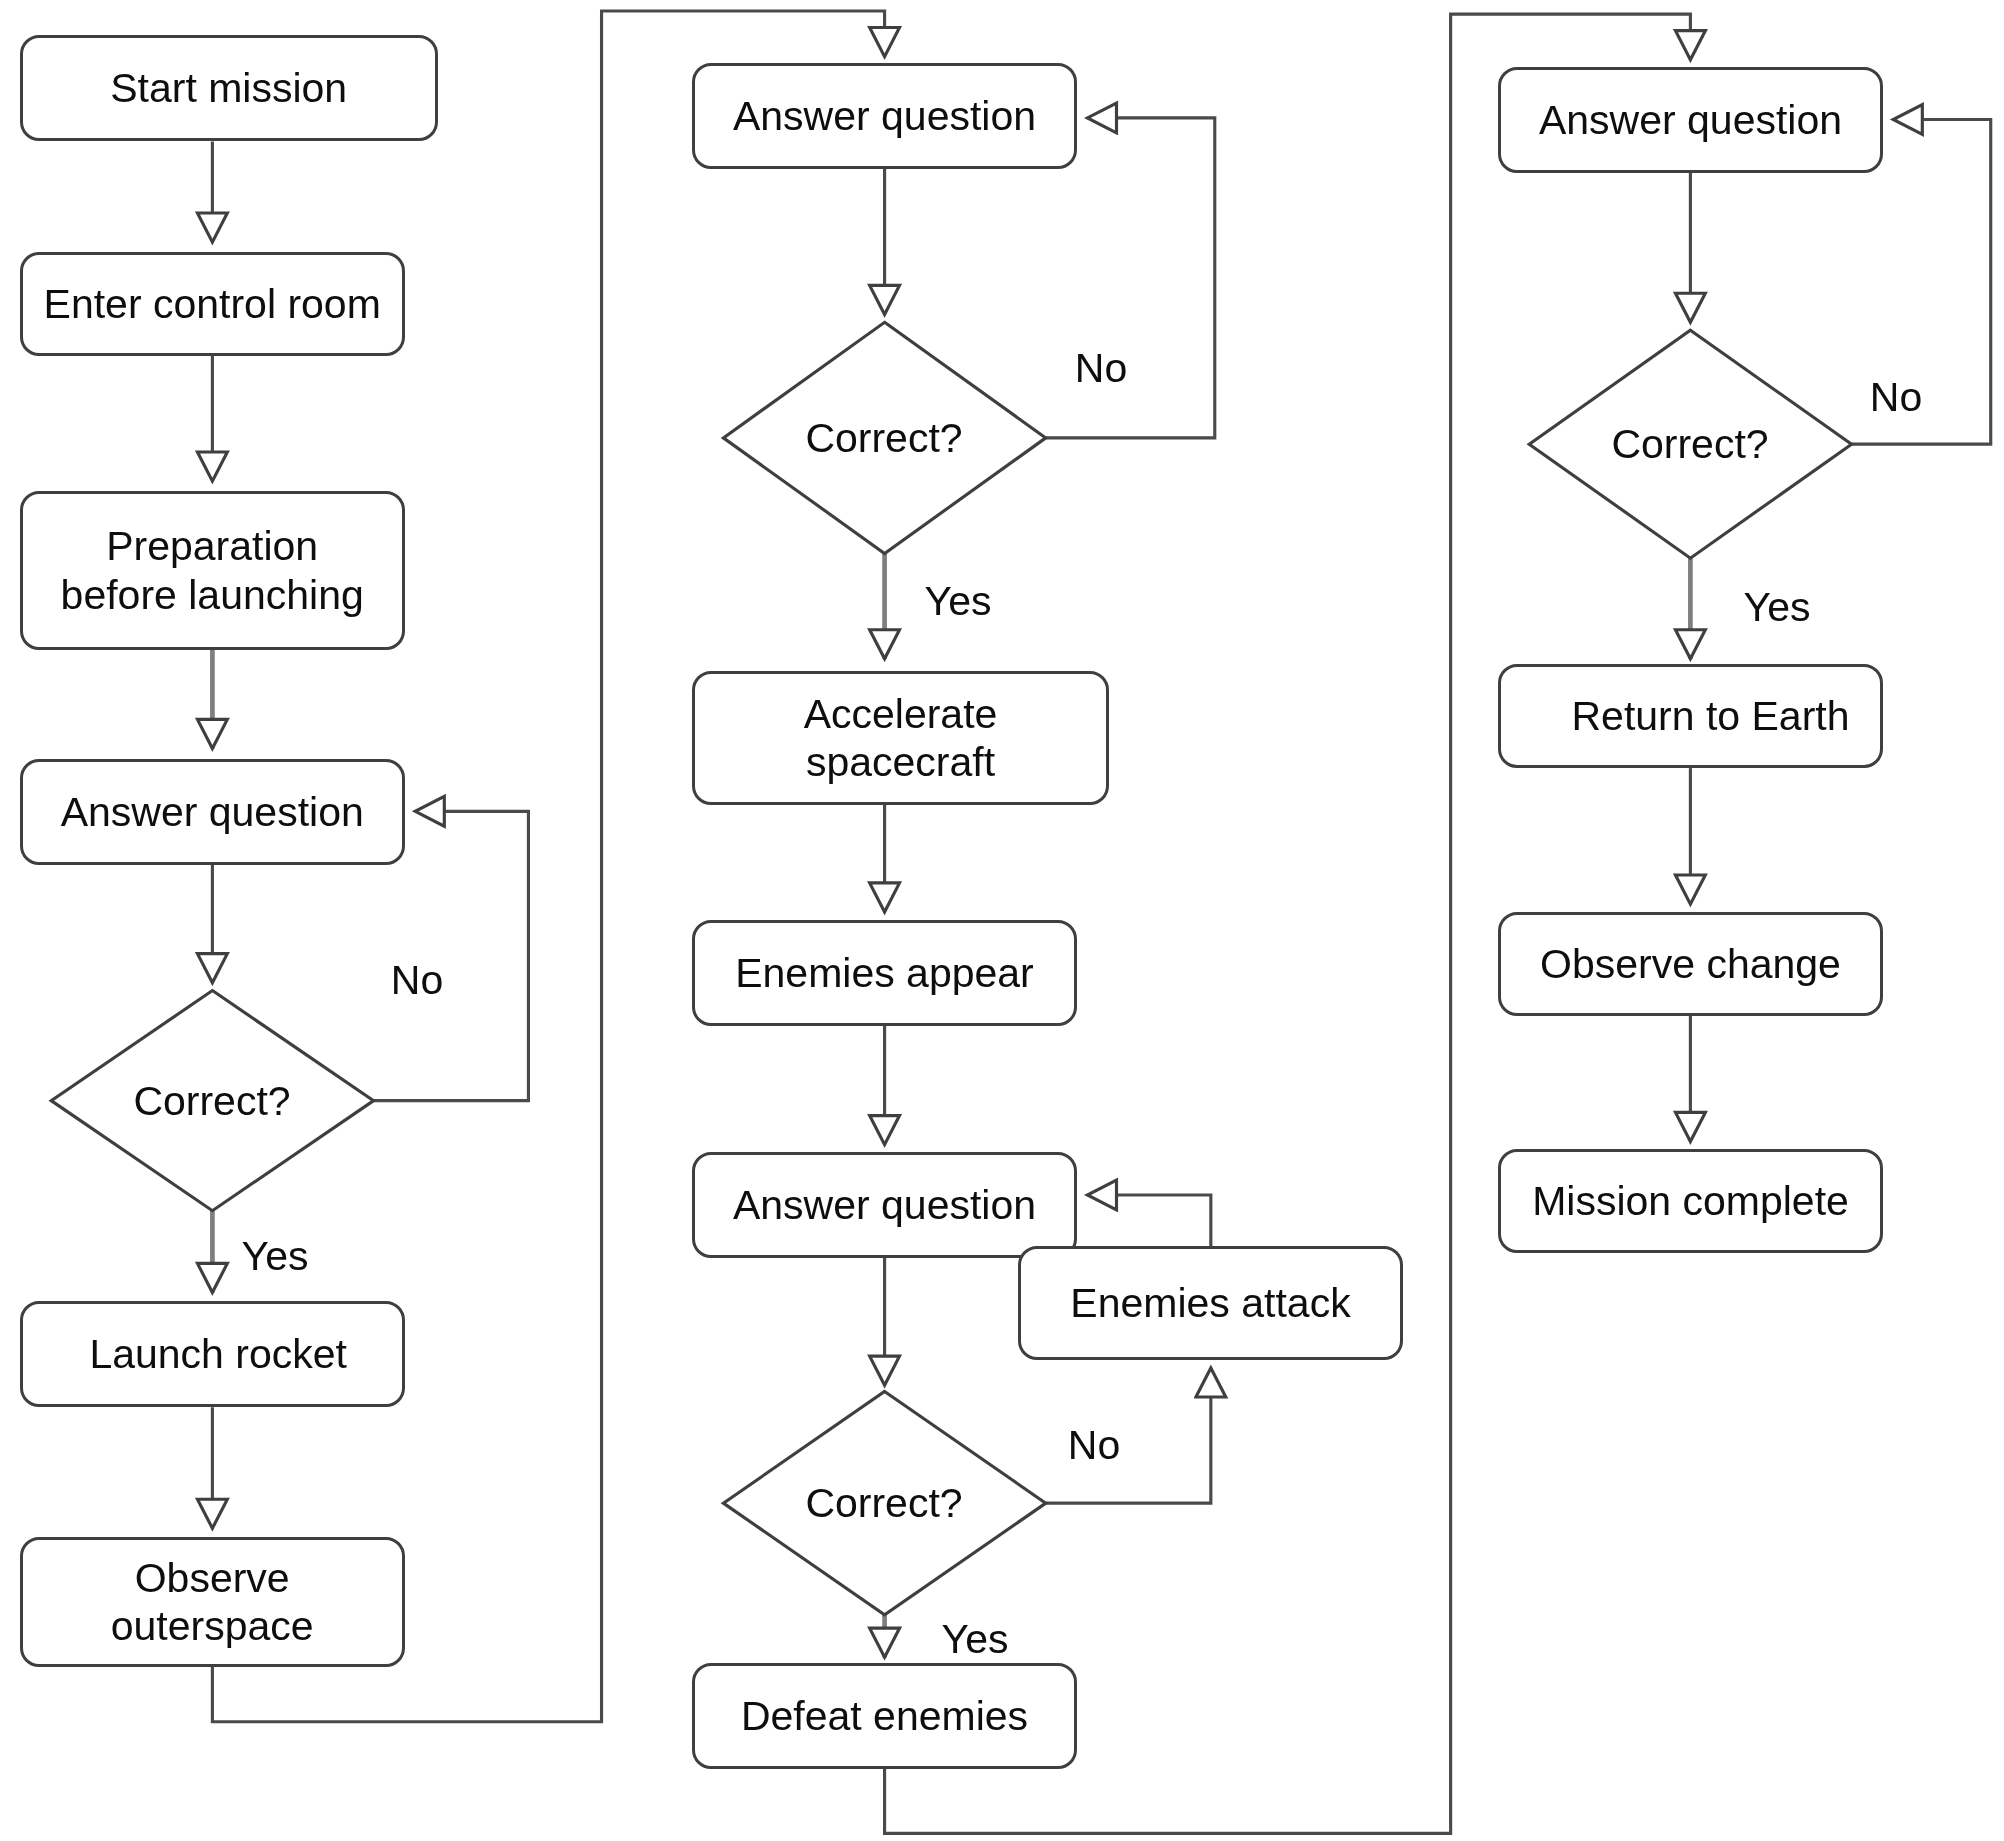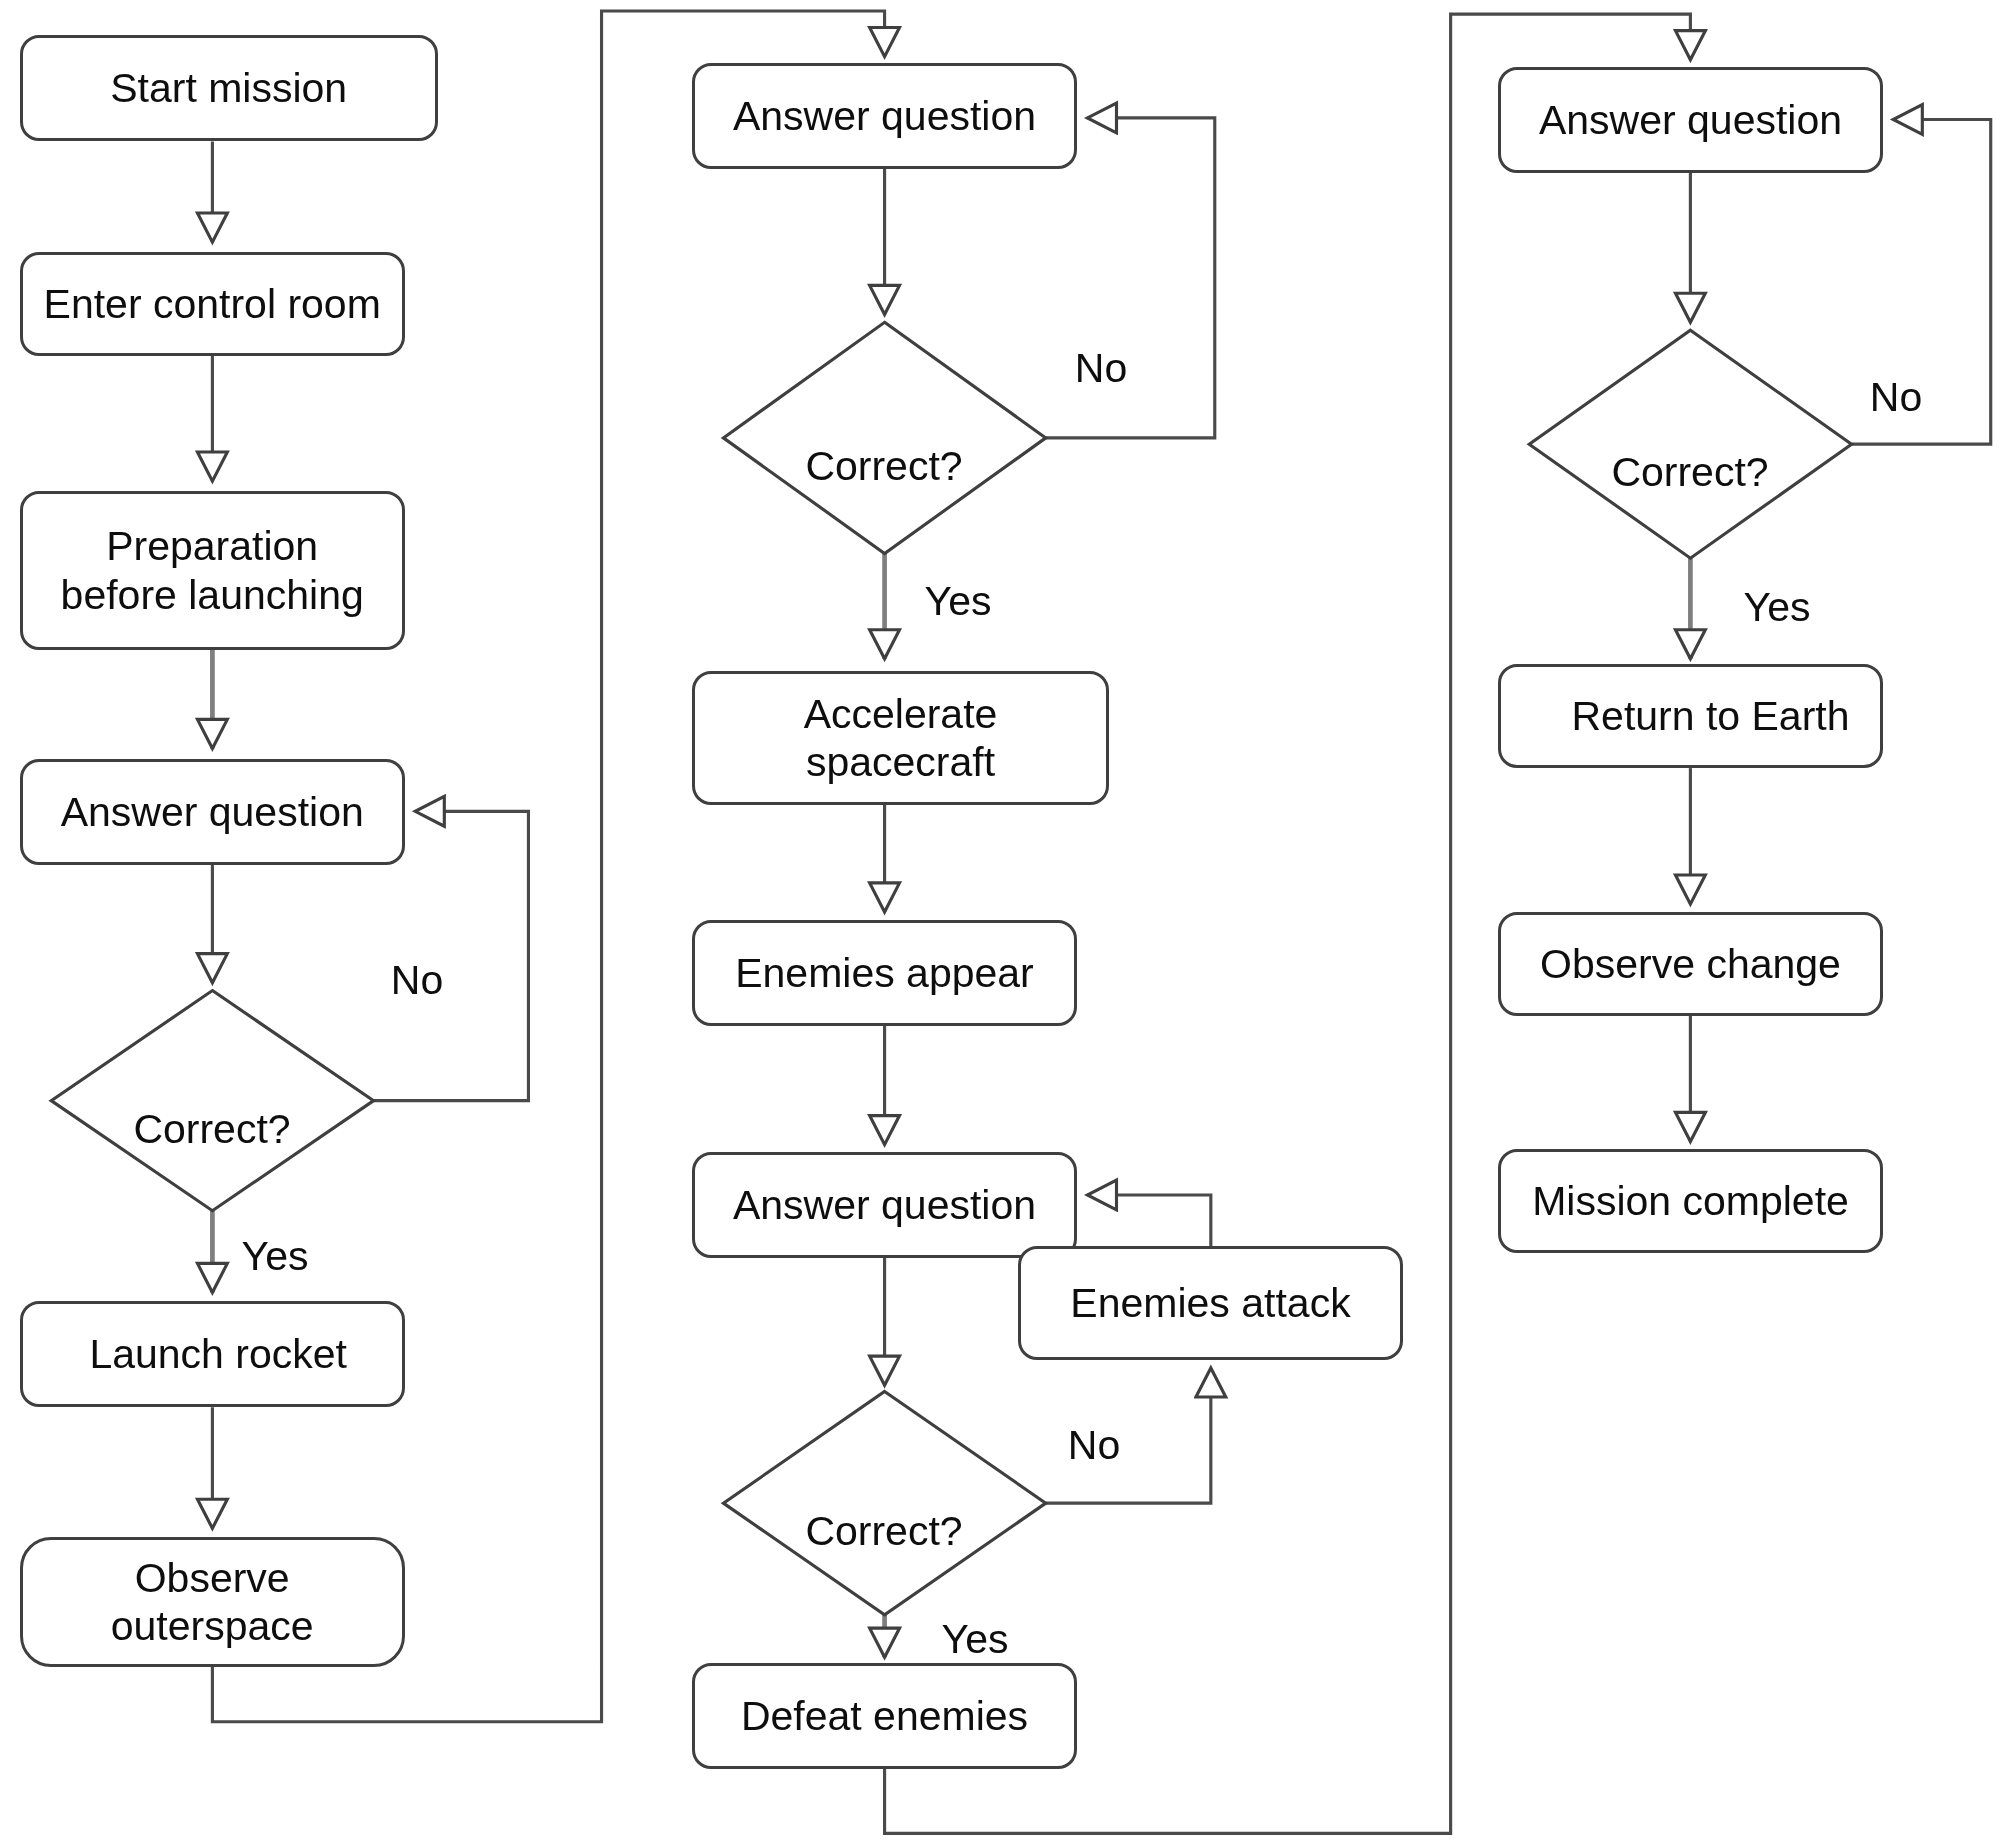--- a/index.html
+++ b/index.html
@@ -35,21 +35,20 @@
     color:var(--text);
     white-space:nowrap;
   }
   .dlabel{
     position:absolute;
     transform:translate(-50%,-50%);
     font-size:41px;
     text-align:center;
     color:var(--text);
     white-space:nowrap;
-    margin-top:28px;
   }
   .branch{
     position:absolute;
     transform:translate(-50%,-50%);
     font-size:41px;
     color:var(--text);
     white-space:nowrap;
   }
 </style>
 </head>
@@ -111,21 +110,21 @@
   <div class="node" style="left:19.7px;top:491px;width:385px;height:159px;">
     <span>Preparation</span>
     <span>before launching</span>
   </div>
   <div class="node" style="left:19.7px;top:759px;width:385px;height:106px;">
     <span>Answer question</span>
   </div>
   <div class="node" style="left:19.7px;top:1301px;width:385px;height:106px;padding-left:12px;">
     <span>Launch rocket</span>
   </div>
-  <div class="node" style="left:19.7px;top:1537px;width:385px;height:130px;border-radius:31px;">
+  <div class="node" style="left:19.7px;top:1537px;width:385px;height:130px;">
     <span>Observe</span>
     <span>outerspace</span>
   </div>
 
   <div class="node" style="left:692px;top:63px;width:385px;height:106px;">
     <span>Answer question</span>
   </div>
   <div class="node" style="left:692px;top:671px;width:417px;height:134px;">
     <span>Accelerate</span>
     <span>spacecraft</span>

